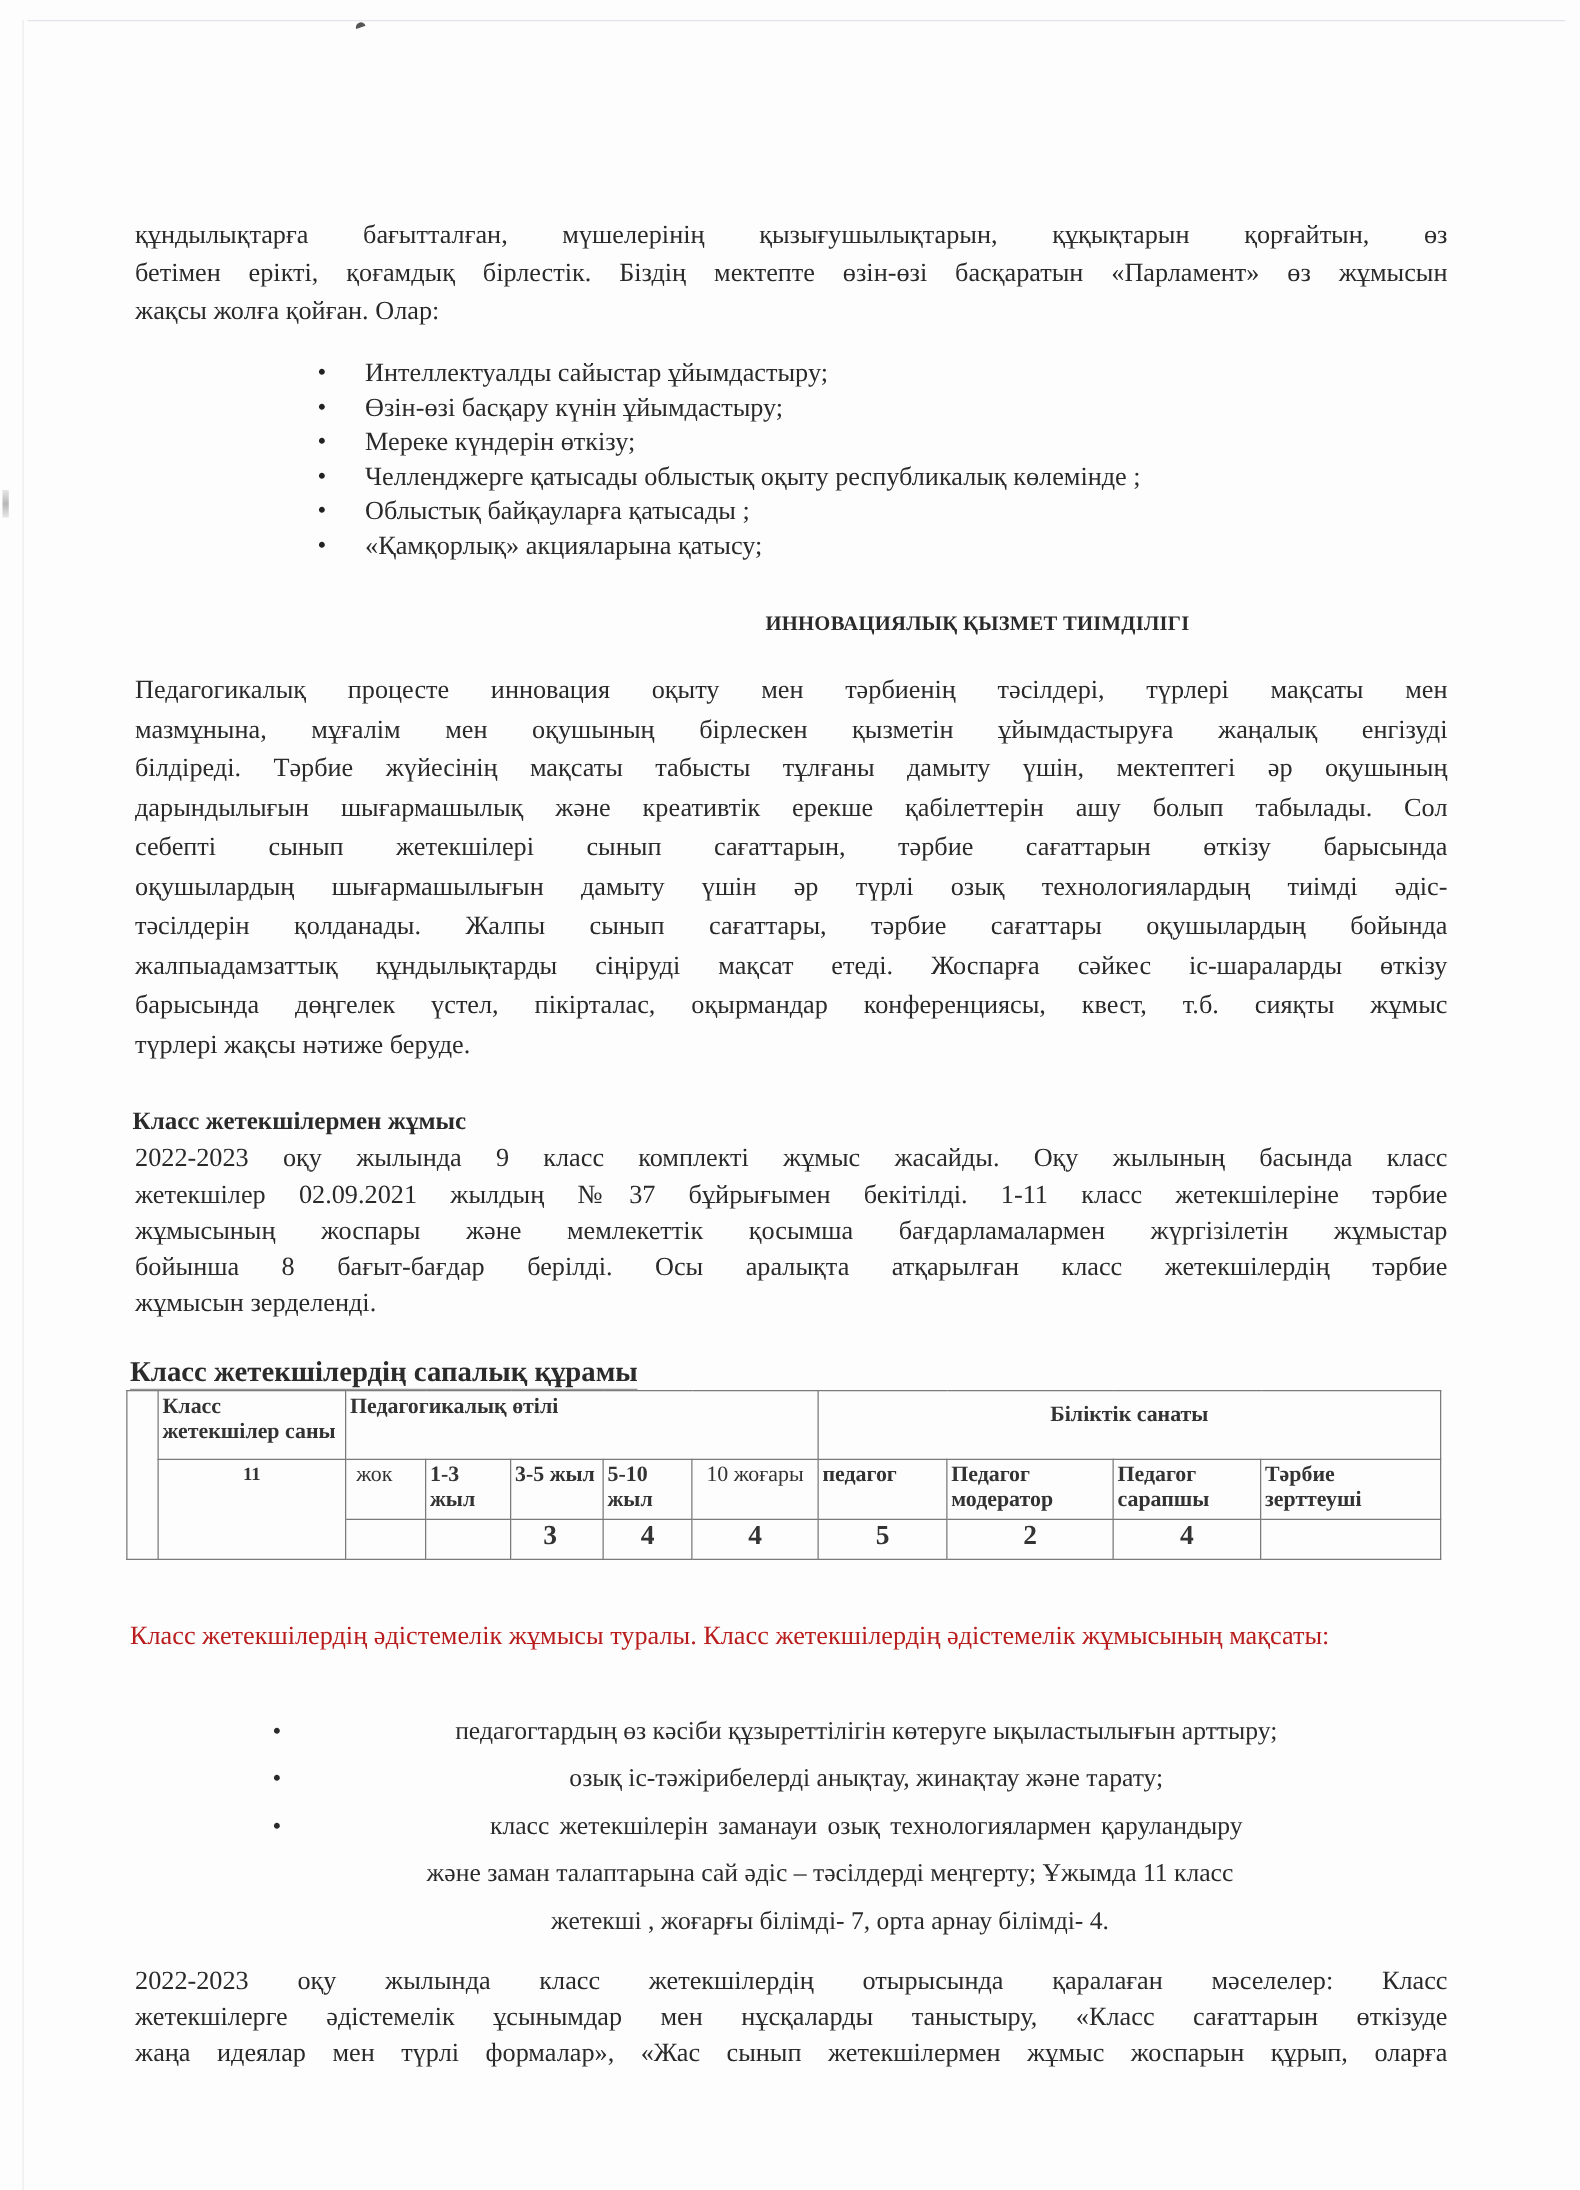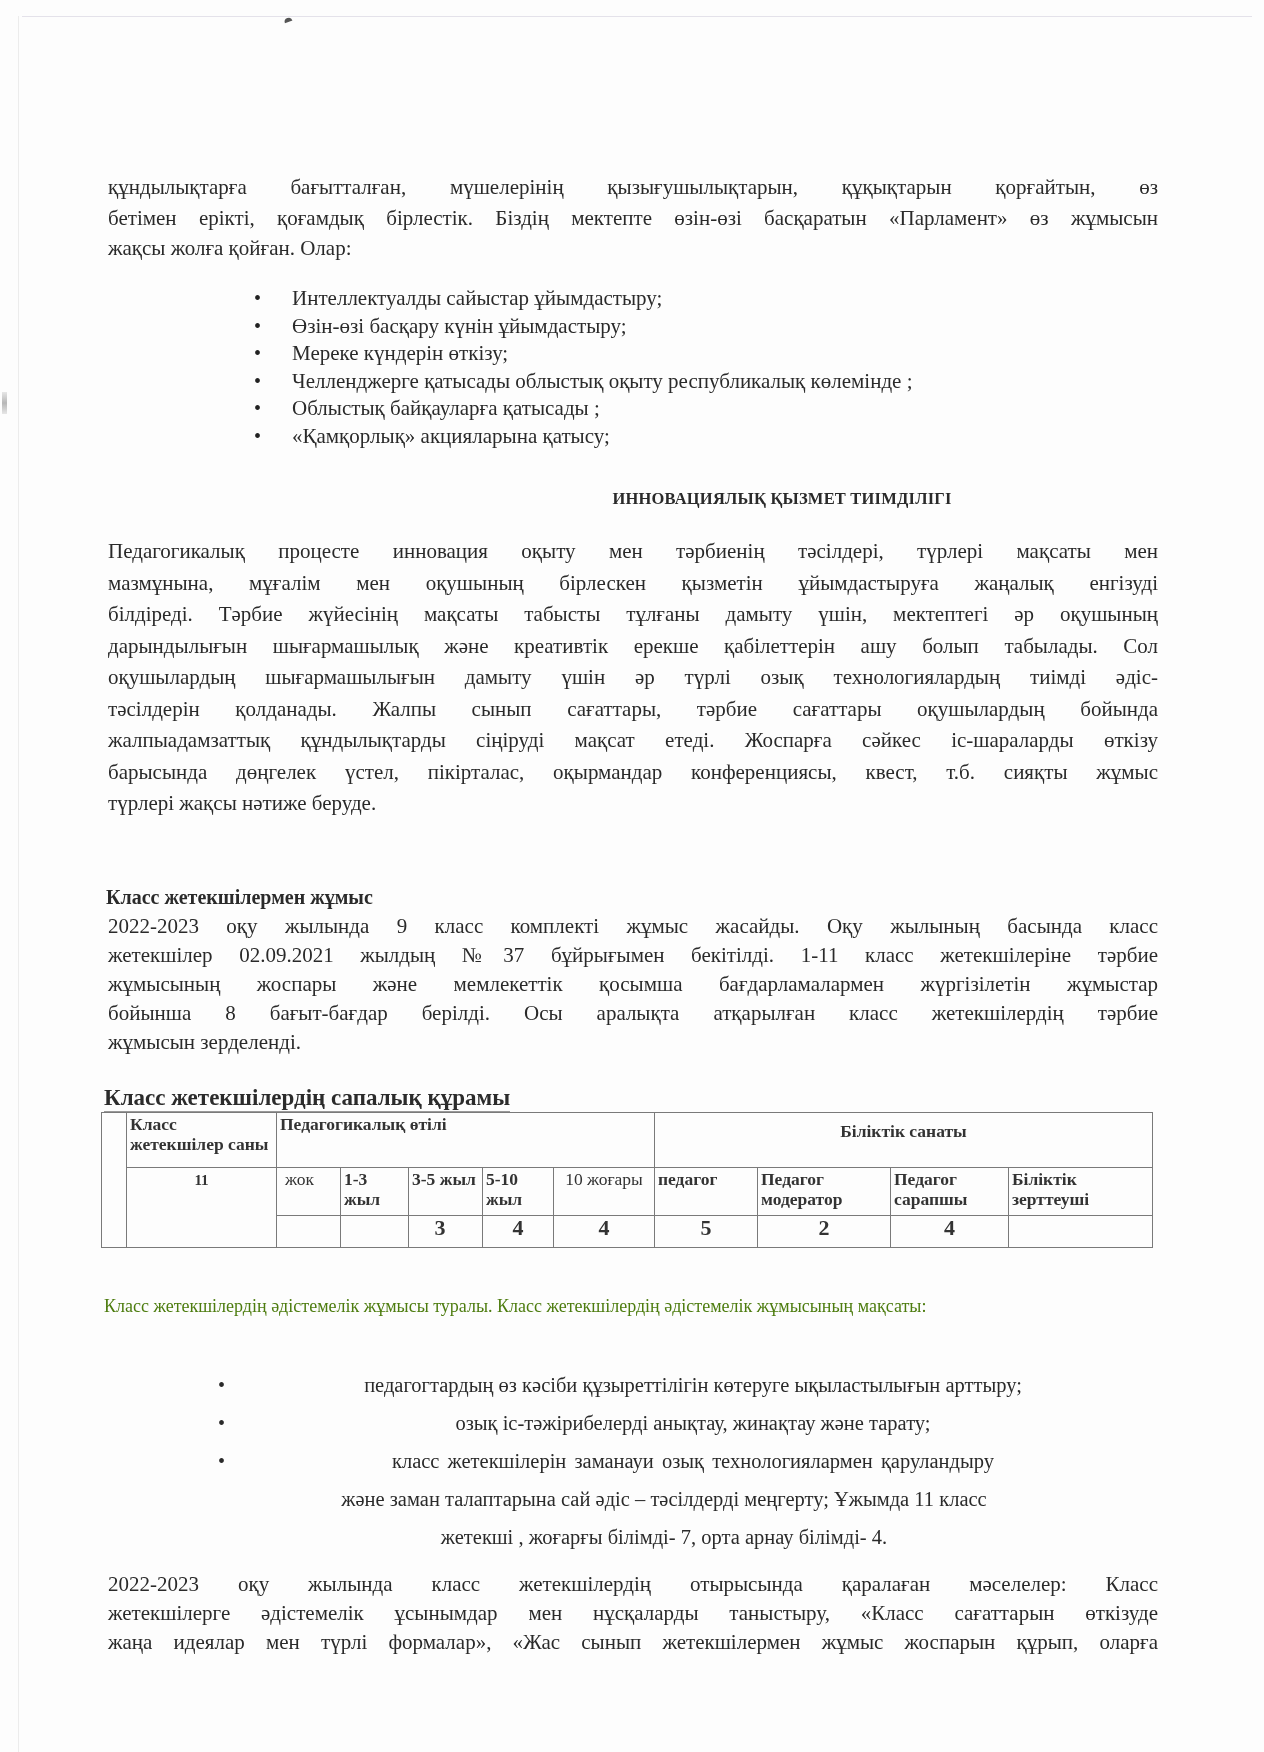--- a/index.html
+++ b/index.html
@@ -26,21 +26,21 @@
 
   .table-title { position: absolute; left: 104px; top: 1085px; font-size: 23px; font-weight: bold; color: #2b2b2b; border-bottom: 1px solid #999; line-height: 26px; }
 
   table.staff { position: absolute; left: 101px; top: 1112px; border-collapse: collapse; font-family: "Liberation Serif", "DejaVu Serif", serif; font-size: 17.5px; color: #333; }
   table.staff td { border: 1.2px solid #7a7a7a; vertical-align: top; padding: 1px 3px; line-height: 20px; }
   table.staff .b { font-weight: bold; }
   table.staff .c { text-align: center; }
   table.staff .num { font-size: 22px; font-weight: bold; text-align: center; padding-top: 2px; }
   .r-num { text-align: right; padding-right: 14px !important; }
 
-  .note-line { position: absolute; left: 104px; top: 1296px; font-size: 18px; color: #4d7c0f; white-space: nowrap; }
+  .note-line { position: absolute; left: 104px; top: 1296px; font-size: 21px; color: #b91c1c; white-space: nowrap; }
 
   .goals { position: absolute; left: 218px; top: 1366px; width: 880px; font-size: 20.5px; line-height: 38px; text-align: center; }
   .goals .g { position: relative; padding-left: 70px; white-space: nowrap; }
   .goals .g::before { content: "\2022"; position: absolute; left: 0; top: 0; font-size: 20px; }
   .goals .cont { padding-left: 12px; white-space: nowrap; }
   .goals .g3 { word-spacing: 3px; }
 </style>
 </head>
 <body>
 
@@ -63,20 +63,21 @@
   <li>Облыстық байқауларға қатысады ;</li>
   <li>«Қамқорлық» акцияларына қатысу;</li>
 </ul>
 
 <div class="section-title">ИННОВАЦИЯЛЫҚ ҚЫЗМЕТ ТИІМДІЛІГІ</div>
 <div class="block" style="top:536px; line-height:31.5px;">
   <p class="justify-last">Педагогикалық процесте инновация оқыту мен тәрбиенің тәсілдері, түрлері мақсаты мен</p>
   <p class="justify-last">мазмұнына, мұғалім мен оқушының бірлескен қызметін ұйымдастыруға жаңалық енгізуді</p>
   <p class="justify-last">білдіреді. Тәрбие жүйесінің мақсаты табысты тұлғаны дамыту үшін, мектептегі әр оқушының</p>
   <p class="justify-last">дарындылығын шығармашылық және креативтік ерекше қабілеттерін ашу болып табылады. Сол</p>
+  <p class="justify-last">себепті сынып жетекшілері сынып сағаттарын, тәрбие сағаттарын өткізу барысында</p>
   <p class="justify-last">оқушылардың шығармашылығын дамыту үшін әр түрлі озық технологиялардың тиімді әдіс-</p>
   <p class="justify-last">тәсілдерін қолданады. Жалпы сынып сағаттары, тәрбие сағаттары оқушылардың бойында</p>
   <p class="justify-last">жалпыадамзаттық құндылықтарды сіңіруді мақсат етеді. Жоспарға сәйкес іс-шараларды өткізу</p>
   <p class="justify-last">барысында дөңгелек үстел, пікірталас, оқырмандар конференциясы, квест, т.б. сияқты жұмыс</p>
   <p>түрлері жақсы нәтиже беруде.</p>
 </div>
 
 <div class="sub-heading" style="top:886px;">Класс жетекшілермен жұмыс</div>
 <div class="block" style="top:912px; line-height:29px;">
   <p class="justify-last">2022-2023 оқу жылында 9 класс комплекті жұмыс жасайды. Оқу жылының басында класс</p>
@@ -111,21 +112,21 @@
   <tr style="height:48px;">
     <td rowspan="2" class="num" style="font-size:15px;">11</td>
     <td style="padding-left:8px;">жок</td>
     <td class="b">1-3 жыл</td>
     <td class="b">3-5 жыл</td>
     <td class="b">5-10 жыл</td>
     <td class="c">10 жоғары</td>
     <td class="b" rowspan="1">педагог</td>
     <td class="b">Педагог модератор</td>
     <td class="b">Педагог сарапшы</td>
-    <td class="b">Біліктік зерттеуші</td>
+    <td class="b">Тәрбие зерттеуші</td>
   </tr>
   <tr style="height:32px;">
     <td class="num"></td>
     <td class="num"></td>
     <td class="num r-num">3</td>
     <td class="num">4</td>
     <td class="num">4</td>
     <td class="num">5</td>
     <td class="num">2</td>
     <td class="num">4</td>

